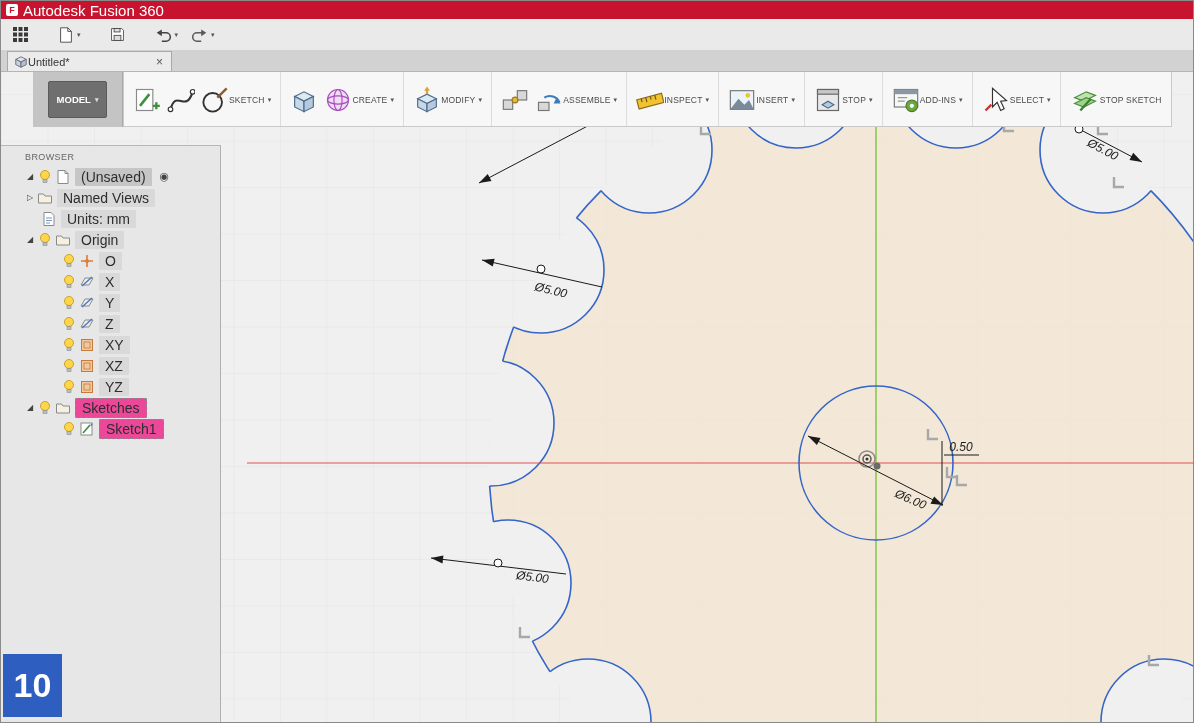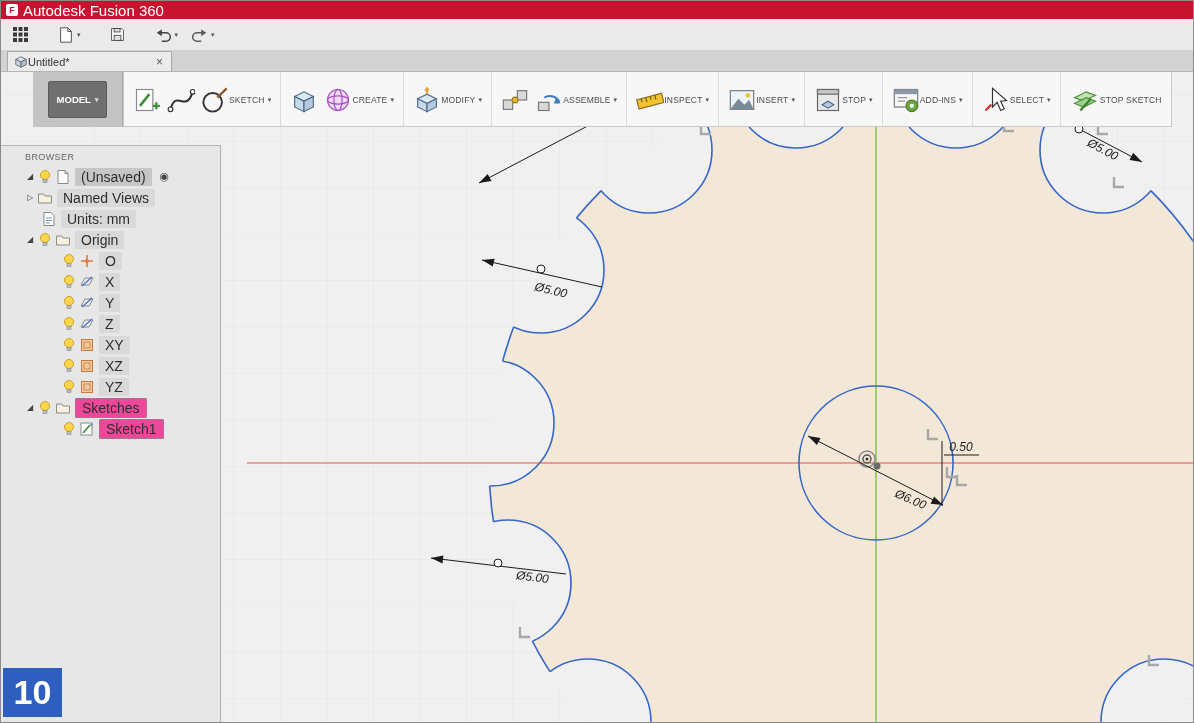--- a/index.html
+++ b/index.html
@@ -49,21 +49,21 @@
   .bp-header{font-size:9px;color:#666;padding:4px 8px;letter-spacing:.4px;}
   .bp-row{display:flex;align-items:center;height:21px;white-space:nowrap;}
   .arrow{width:14px;text-align:center;font-size:8px;color:#444;flex:0 0 14px;cursor:default;}
   .tree-icon{width:16px;height:16px;flex:0 0 16px;margin-right:2px;}
   .chip{background:#d9d9d9;padding:1px 6px;border-radius:1px;font-size:14px;color:#2e2e2e;margin-left:2px;cursor:default;}
   .chip.root{background:#c6c6c6;}
   .chip.selected{border:1px dashed #8a8a8a;background:#ec4899;}
   .active-dot{margin-left:8px;font-size:11px;color:#444;cursor:default;}
   .ind1{padding-left:6px;}.ind2{padding-left:24px;}.ind3{padding-left:44px;}
   
-  .step-badge{position:absolute;left:2px;bottom:5px;width:59px;height:49px;background:#2e5fc0;
+  .step-badge{position:absolute;left:2px;bottom:5px;width:59px;height:63px;background:#2e5fc0;
     color:#fff;font-size:34px;font-weight:bold;display:flex;align-items:center;justify-content:center;z-index:50;}
 </style>
 </head>
 <body>
 
 <div class="window">
 
   <div class="canvas">
     <svg width="1194" height="723" viewBox="0 0 1194 723">
       <defs>

